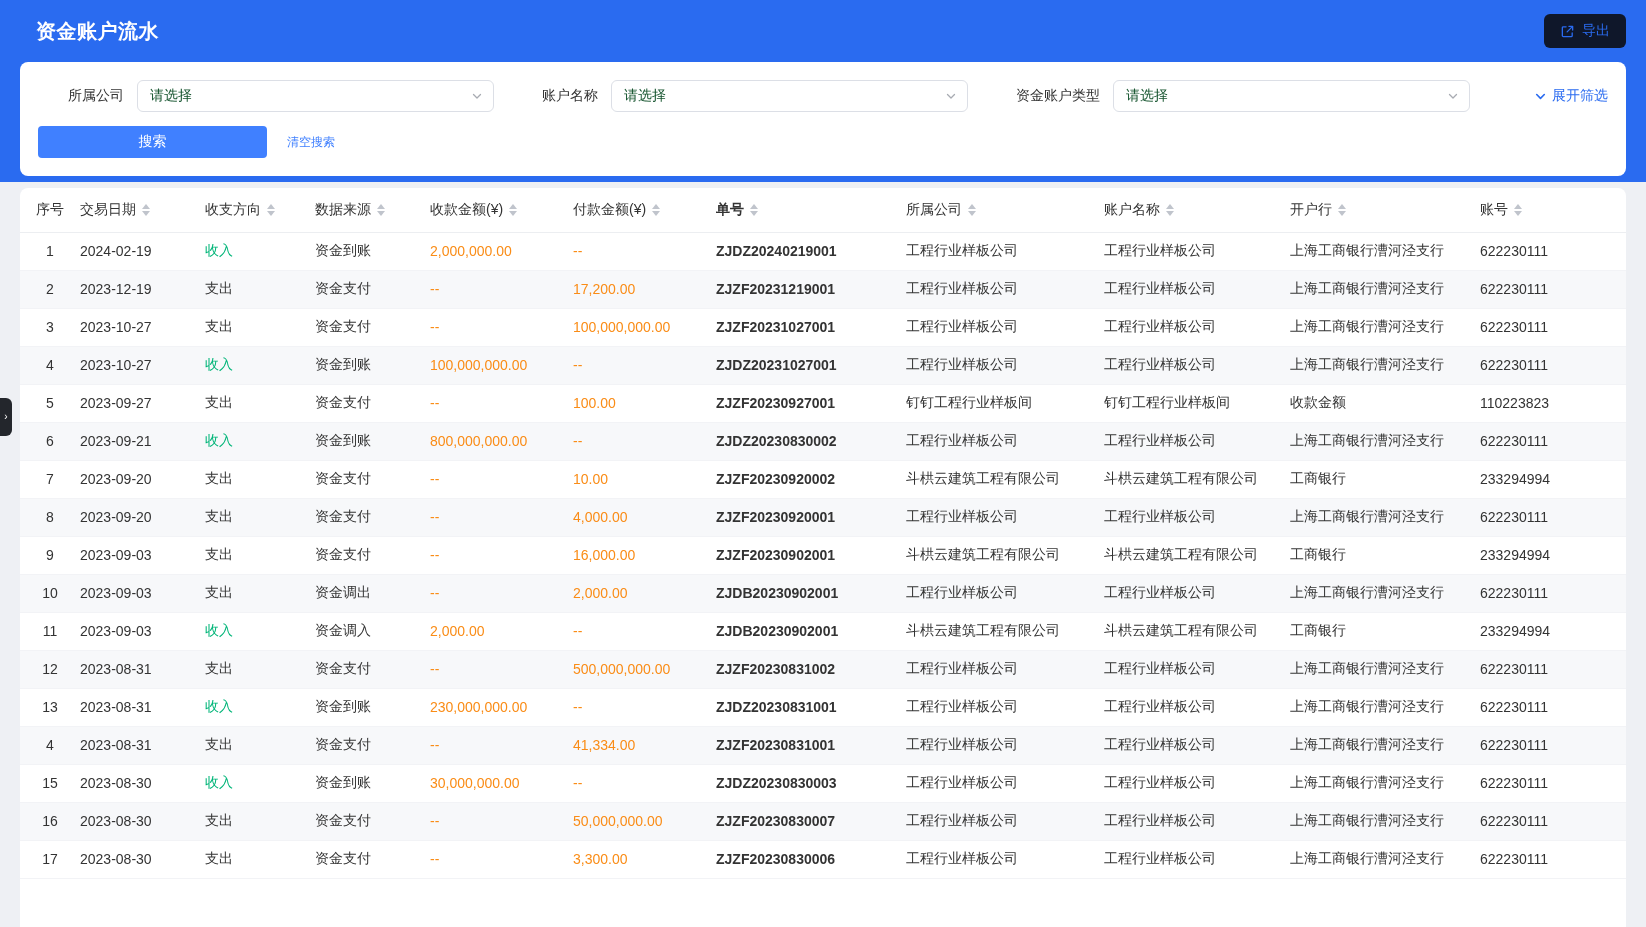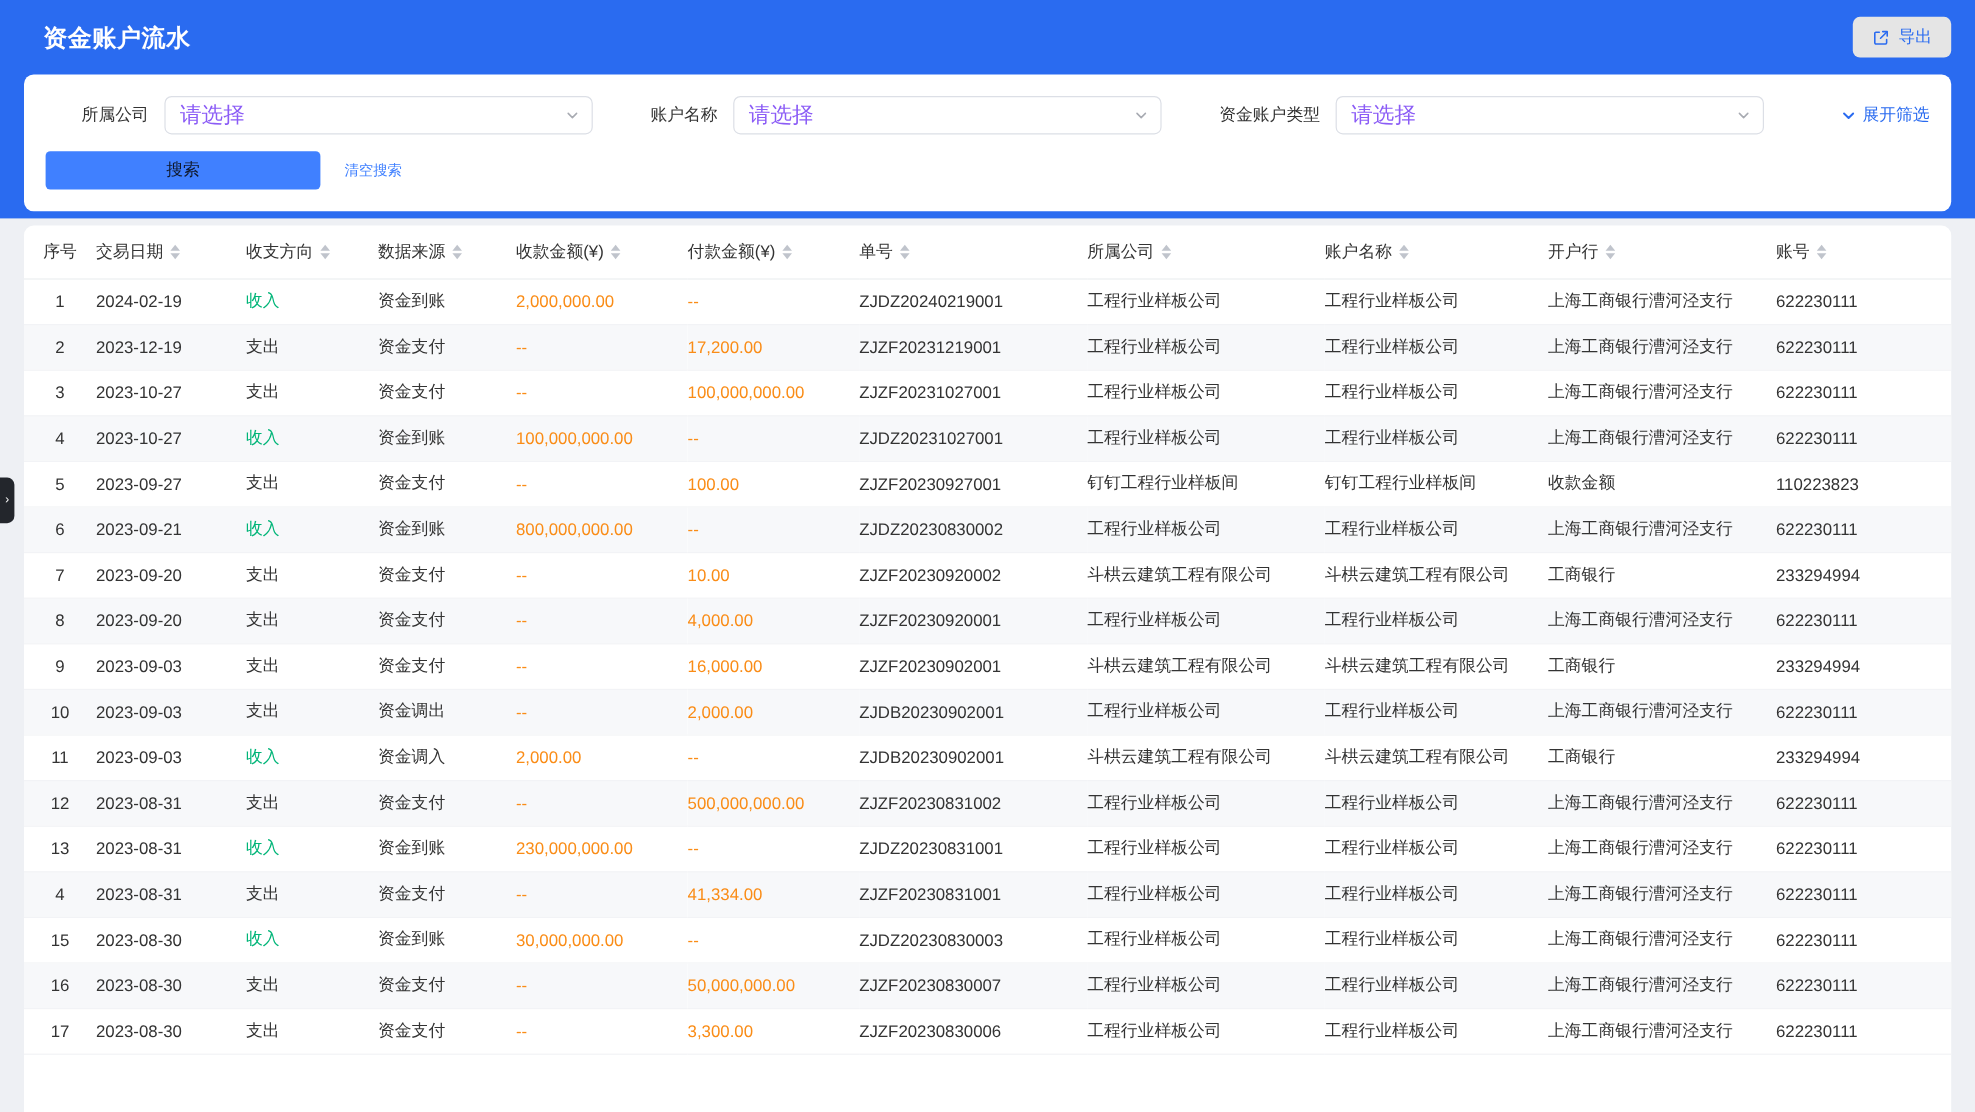--- a/index.html
+++ b/index.html
@@ -10,68 +10,68 @@
     font-family: "Liberation Sans", "DejaVu Sans", sans-serif;
     position: relative;
   }
   .page { width: 1646px; height: 927px; position: relative; }
 
   
   .top-section { background: var(--primary-blue, #2a6bf0); padding-bottom: 6px; }
   .app-header { height: 62px; display: flex; align-items: center; padding: 0 20px; }
   .page-title { color: #ffffff; font-size: 20px; font-weight: 700; margin: 16px; letter-spacing: .5px; }
   .export-btn {
-    margin-left: auto; height: 34px; background: #e5e5e5;
+    margin-left: auto; height: 34px; background: #0f172a;
     color: var(--primary-blue, #2a6bf0); border: none; border-radius: 6px;
     padding: 0 16px; font-size: 14px; display: flex; align-items: center; gap: 7px;
     cursor: pointer; font-family: inherit;
   }
   .export-btn svg { display: block; }
 
   
   .filter-card { margin: 0 20px; background: #ffffff; border-radius: 8px; padding: 18px; }
   .filter-row { display: flex; align-items: center; }
   .filter-group { display: flex; align-items: center; }
   .filter-group + .filter-group { margin-left: 48px; }
   .filter-group.g1 { padding-left: 30px; }
   .filter-label { font-size: 14px; color: #333333; margin-right: 13px; white-space: nowrap; }
   .select {
     width: 357px; height: 32px; border: 1px solid #dcdfe6; border-radius: 6px;
     background: #ffffff; display: flex; align-items: center;
     padding: 0 10px 0 12px; cursor: pointer;
   }
-  .select-placeholder { color: #8b5cf6; font-size: 18px; flex: 1; overflow: hidden; white-space: nowrap; }
+  .select-placeholder { color: #14532d; font-size: 14px; flex: 1; overflow: hidden; white-space: nowrap; }
   .select-arrow { color: #a8abb2; display: flex; }
   .expand-link {
     margin-left: auto; color: var(--primary-blue, #2a6bf0); font-size: 14px;
     display: flex; align-items: center; gap: 5px; cursor: pointer; white-space: nowrap;
   }
   .action-row { margin-top: 14px; display: flex; align-items: center; }
   .search-btn {
-    width: 229px; height: 32px; background: var(--button-blue, #4080ff); color: #0f172a;
+    width: 229px; height: 32px; background: var(--button-blue, #4080ff); color: #ffffff;
     border: none; border-radius: 4px; font-size: 14px; cursor: pointer; font-family: inherit;
   }
   .clear-link { margin-left: 20px; color: var(--button-blue, #4080ff); font-size: 12px; cursor: pointer; }
 
   
   .table-card {
     margin: 6px 20px 0; background: #ffffff; border-radius: 8px 8px 0 0;
     height: 739px; overflow: hidden;
   }
   table.data-table { border-collapse: collapse; table-layout: fixed; width: 1660px; }
   th, td {
     text-align: left; padding: 0 10px 0 0; font-size: 14px;
     overflow: hidden; white-space: nowrap;
   }
   thead th { height: 44px; color: #333333; font-weight: 400; border-bottom: 1px solid #eceef1; }
   tbody td { height: 38px; color: #333333; border-bottom: 1px solid #f2f3f6; }
   tbody tr:nth-child(even) { background: #f7f8fa; }
   .c0 { width: 60px; text-align: center; padding: 0; }
   .c1 { width: 125px; } .c2 { width: 110px; } .c3 { width: 115px; }
-  .c4 { width: 143px; } .c5 { width: 143px; } .c6 { width: 190px; }
+  .c4 { width: 143px; } .c5 { width: 143px; } .c6 { width: 190px; font-weight: bold; }
   .c7 { width: 198px; } .c8 { width: 186px; } .c9 { width: 190px; }
   .c10 { width: 200px; }
   td.income { color: var(--income-green, #00b578); }
   td.amount { color: var(--amount-orange, #fa8c16); }
   .th-inner { display: inline-flex; align-items: center; gap: 6px; text-align: center; }
   .sort-icon { display: inline-flex; flex-direction: column; gap: 2px; cursor: pointer; }
   .sort-icon i { display: block; width: 0; height: 0; border-left: 4px solid transparent; border-right: 4px solid transparent; }
   .sort-icon .up { border-bottom: 5px solid #c0c4cc; }
   .sort-icon .down { border-top: 5px solid #c0c4cc; }
 

